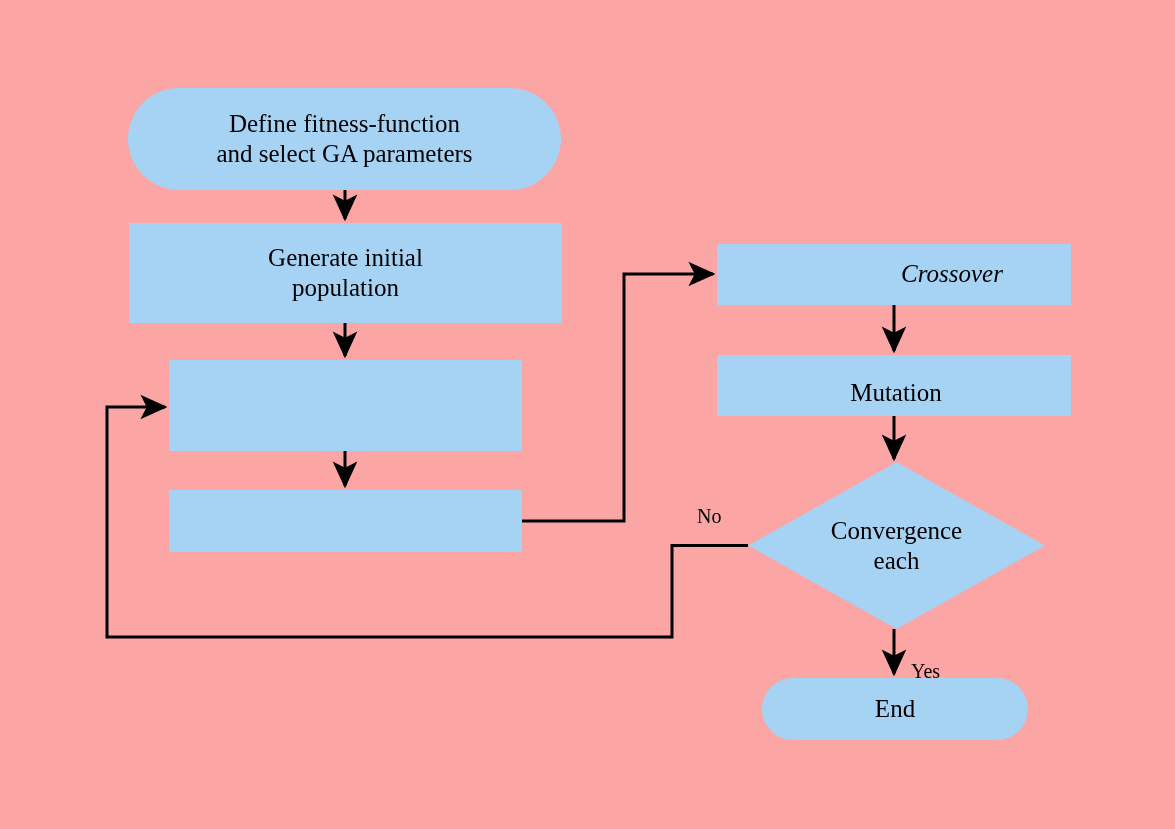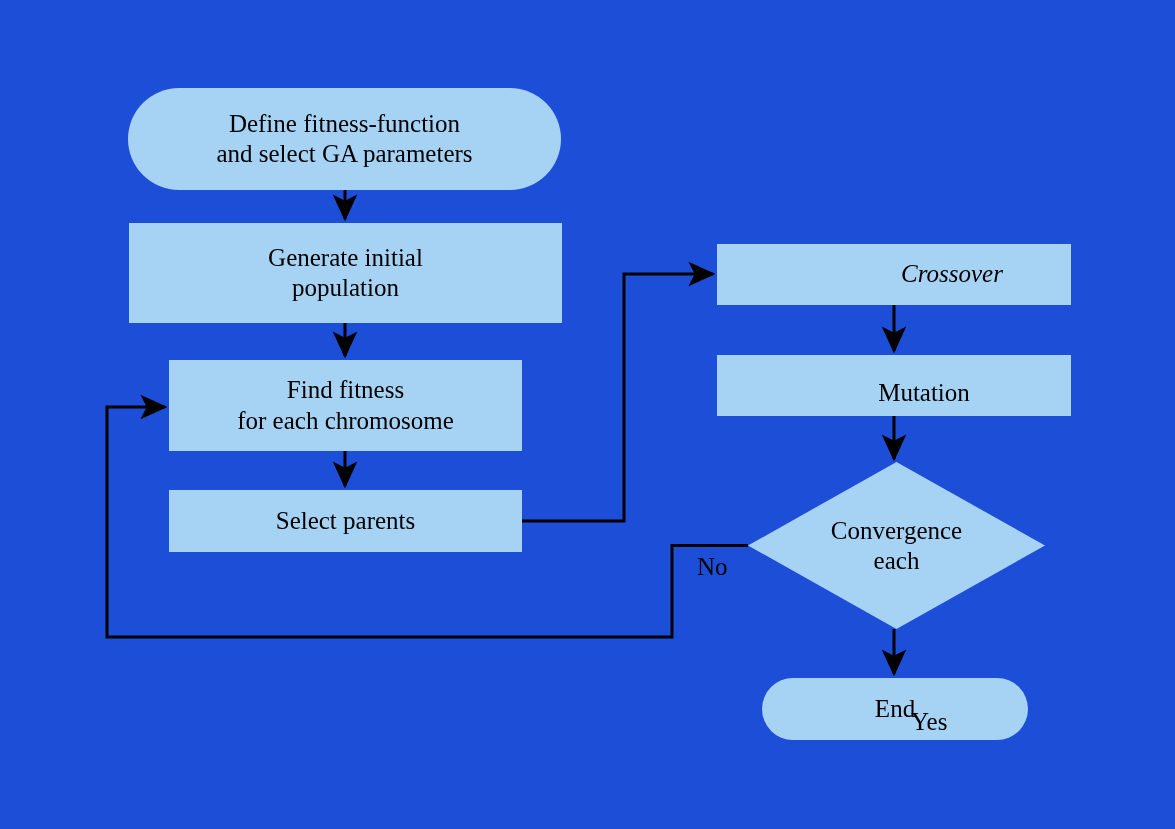--- a/index.html
+++ b/index.html
@@ -4,21 +4,21 @@
 <style>
   html, body {
     margin: 0;
     padding: 0;
     background: #ffffff;
   }
   #canvas {
     position: relative;
     width: 1175px;
     height: 829px;
-    background: #1d4ed8;
+    background: #fca5a5;
     overflow: hidden;
     font-family: "Liberation Serif", "DejaVu Serif", serif;
   }
   #flow-svg {
     position: absolute;
     left: 0;
     top: 0;
     width: 1175px;
     height: 829px;
   }
@@ -32,24 +32,23 @@
     font-family: "Liberation Serif", "DejaVu Serif", serif;
     font-size: 25px;
     line-height: 1.22;
     white-space: pre-line;
     pointer-events: none;
   }
   .edge-label {
     position: absolute;
     color: #000000;
     font-family: "Liberation Serif", "DejaVu Serif", serif;
-    font-size: 25px;
+    font-size: 20px;
     line-height: 1;
     white-space: nowrap;
-    margin-top: 48px;
   }
 </style>
 </head>
 <body>
 
 <div id="canvas">
 
   <svg id="flow-svg" viewBox="0 0 1175 829">
     <defs>
       <marker id="arrow" markerWidth="9" markerHeight="9" refX="8.2" refY="4.5" orient="auto" markerUnits="strokeWidth">
@@ -89,28 +88,25 @@
 
     <line x1="894" y1="629" x2="894" y2="674" stroke="#000000" stroke-width="3" marker-end="url(#arrow)"></line>
   </svg>
 
   <div class="node-label" style="left:128px; top:88px; width:433px; height:102px;">Define fitness-function
 and select GA parameters</div>
 
   <div class="node-label" style="left:129px; top:223px; width:433px; height:100px;">Generate initial
 population</div>
 
-  <div class="node-label" style="left:169px; top:360px; width:353px; height:91px;">Find fitness
-for each chromosome</div>
 
-  <div class="node-label" style="left:169px; top:490px; width:353px; height:62px;">Select parents</div>
 
   <div class="node-label" style="left:756px; top:244px; width:392px; height:61px;font-style:italic;">Crossover</div>
 
-  <div class="node-label" style="left:717px; top:355px; width:354px; height:77px;padding-left:30px;">Mutation</div>
+  <div class="node-label" style="left:689px; top:355px; width:354px; height:77px;padding-left:30px;">Mutation</div>
 
   <div class="node-label" style="left:748px; top:470px; width:297px; height:152px;">Convergence
 each</div>
 
   <div class="node-label" style="left:762px; top:678px; width:266px; height:62px;text-align:right;">End</div>
 
   <div class="edge-label" style="left:697px; top:506px;">No</div>
 
   <div class="edge-label" style="left:911px; top:661px;">Yes</div>
 

